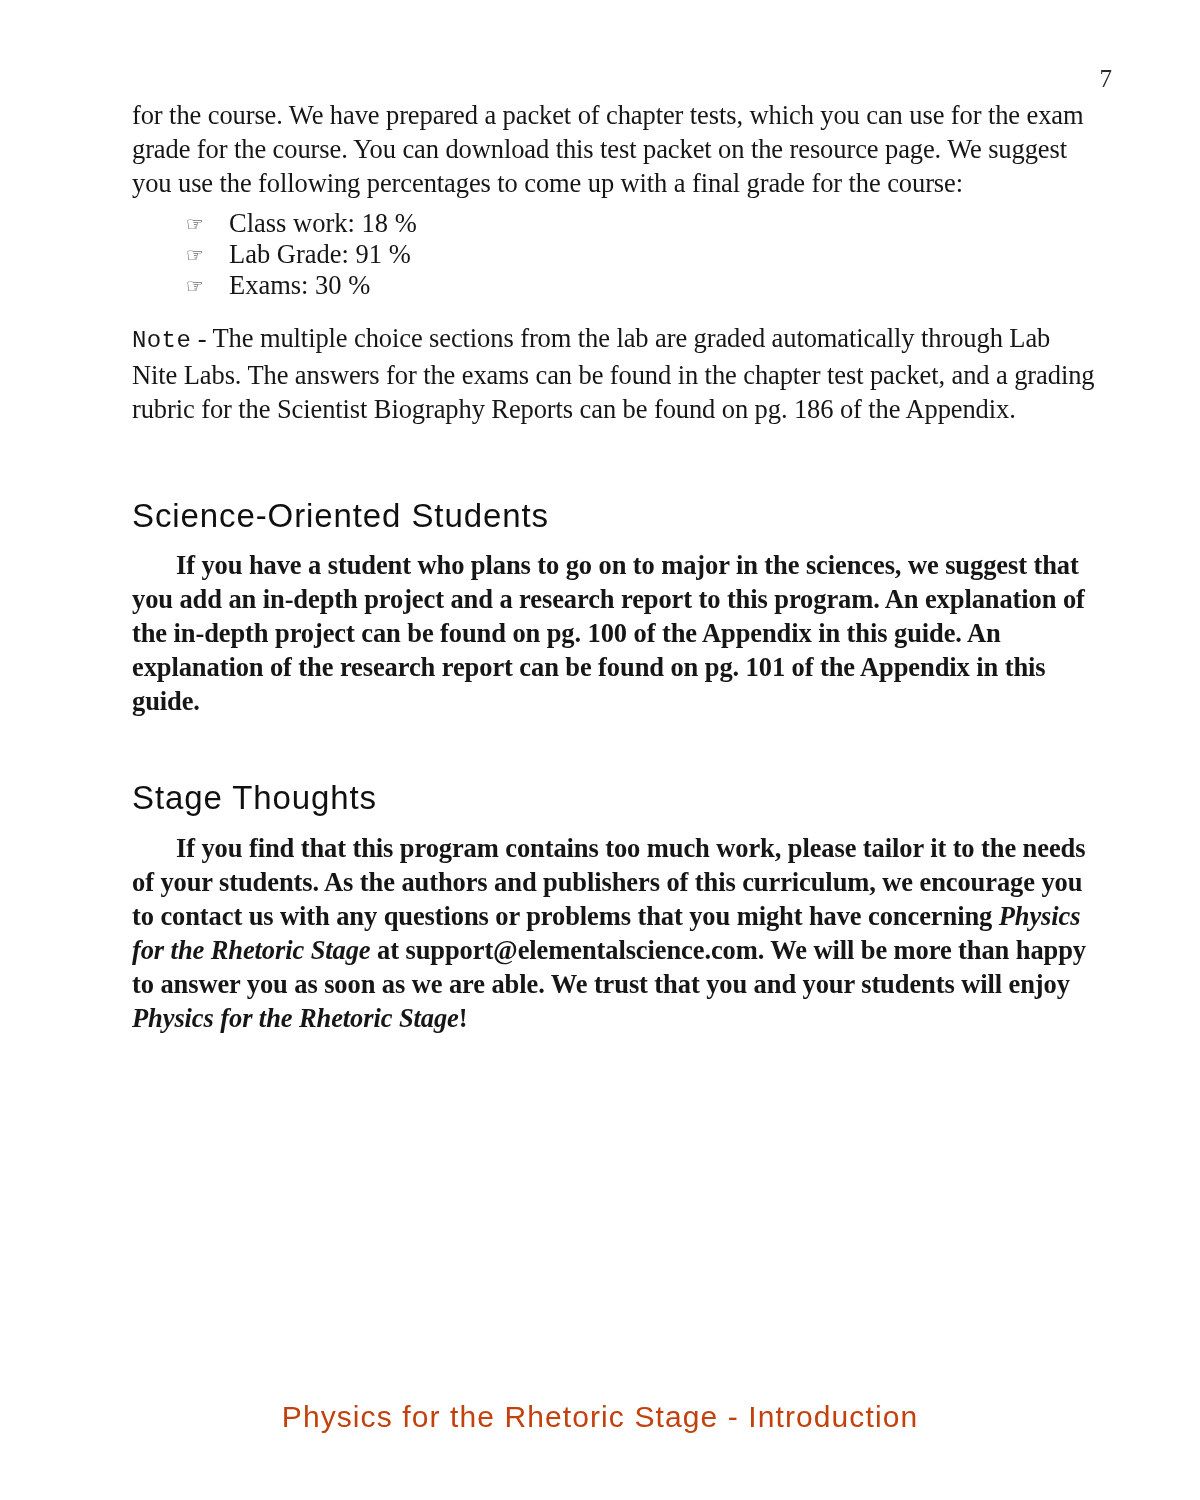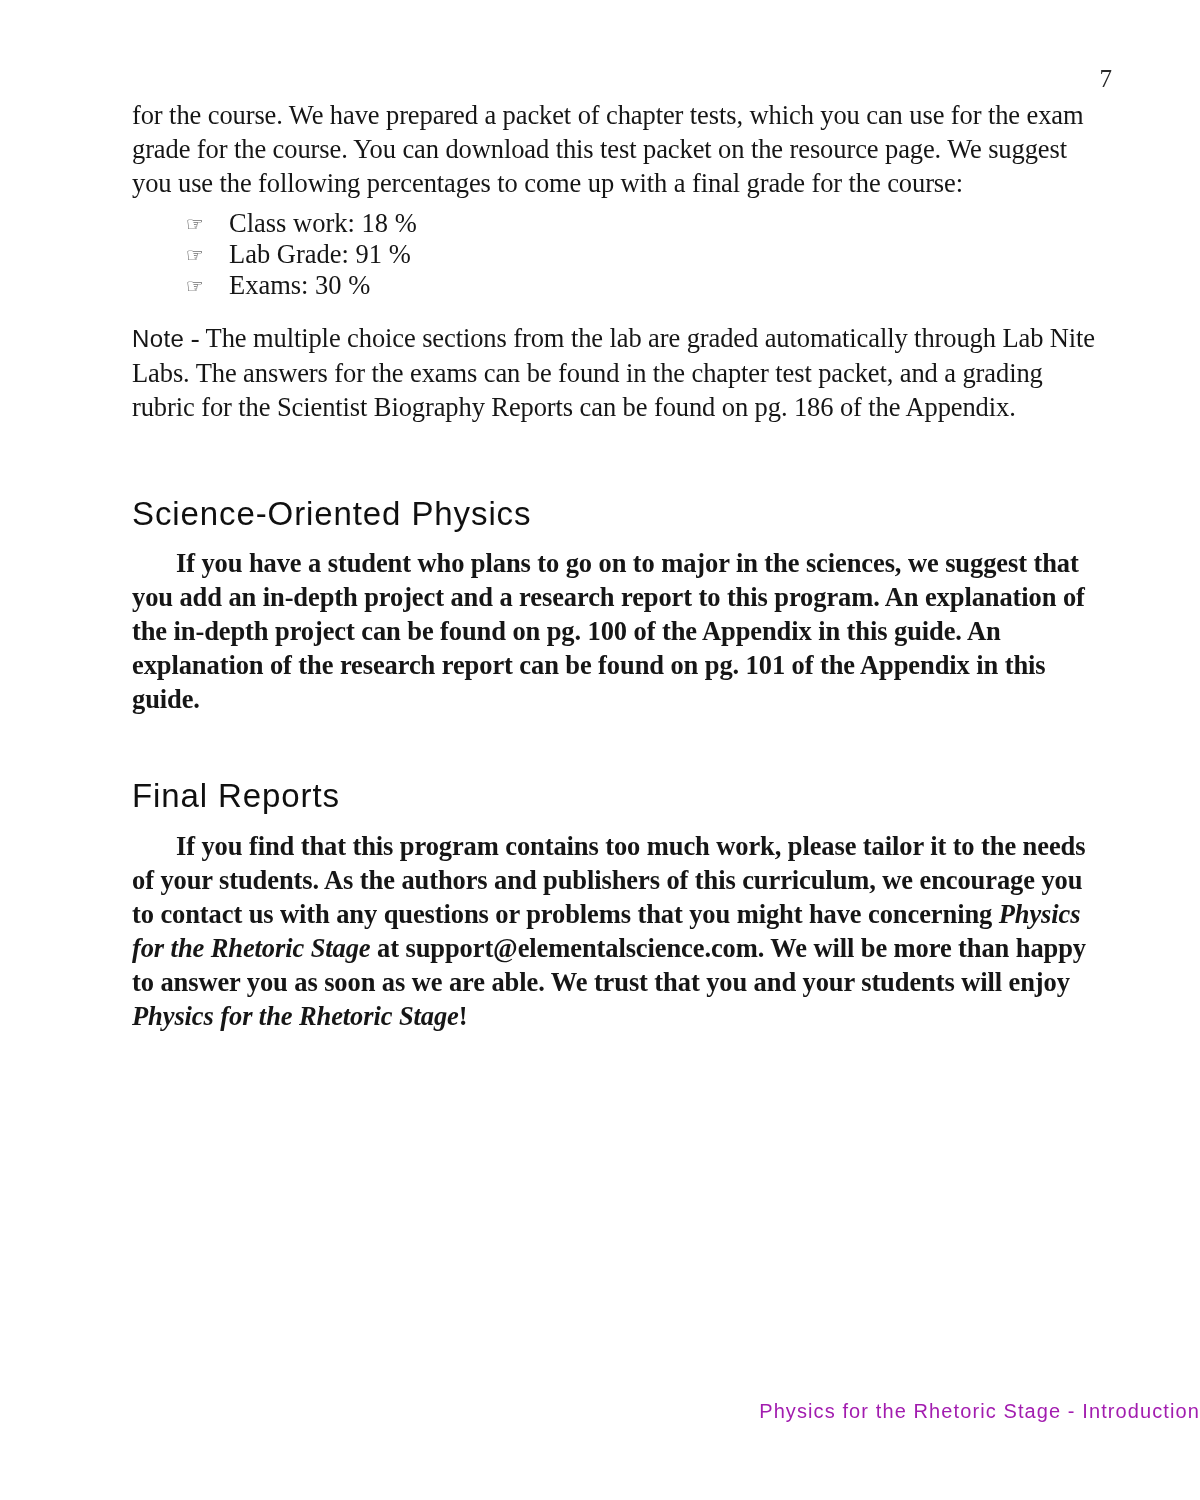--- a/index.html
+++ b/index.html
@@ -73,21 +73,21 @@
     line-height: 31px;
     color: #1d1d1d;
     font-family: "DejaVu Sans", sans-serif;
   }
 
   
   .note-block {
     margin-top: 20px;
   }
   .note-label {
-    font-family: Liberation Sans, sans-serif;
+    font-family: Liberation Mono, monospace;
     font-size: 24px;
     font-weight: 400;
     letter-spacing: 0.4px;
     color: #161616;
   }
 
   
   .section-heading {
     font-family: "Liberation Sans", "DejaVu Sans", sans-serif;
     font-weight: 400;
@@ -104,25 +104,25 @@
   .emph {
     font-style: italic;
   }
 
   
   .footer {
     position: absolute;
     left: 0;
     right: 0;
     top: 1400px;
-    text-align: right;
+    text-align: center;
     font-family: "Liberation Sans", "DejaVu Sans", sans-serif;
-    font-size: 20px;
+    font-size: 30px;
     letter-spacing: 1.1px;
-    color: #a21caf;
+    color: #c2410c;
   }
 </style>
 </head>
 <body>
 
 <div class="page">
 
   <div class="page-number">7</div>
 
   <div class="column">
@@ -139,23 +139,23 @@
         <span>Lab Grade: 91 %</span>
       </li>
       <li class="bullet-item">
         <span class="bullet-glyph">☞</span>
         <span>Exams: 30 %</span>
       </li>
     </ul>
 
     <p class="body-par note-block"><span class="note-label">Note</span><span> - The multiple choice sections from the lab are graded automatically through Lab Nite Labs. The answers for the exams can be found in the chapter test packet, and a grading rubric for the Scientist Biography Reports can be found on pg. 186 of the Appendix.</span></p>
 
-    <h2 class="section-heading gap-before-heading-1">Science-Oriented Physics</h2>
+    <h2 class="section-heading gap-before-heading-1">Science-Oriented Students</h2>
     <p class="body-par indent-first after-heading">If you have a student who plans to go on to major in the sciences, we suggest that you add an in-depth project and a research report to this program. An explanation of the in-depth project can be found on pg. 100 of the Appendix in this guide. An explanation of the research report can be found on pg. 101 of the Appendix in this guide.</p>
 
-    <h2 class="section-heading gap-before-heading-2">Final Reports</h2>
+    <h2 class="section-heading gap-before-heading-2">Stage Thoughts</h2>
     <p class="body-par indent-first after-heading"><span>If you find that this program contains too much work, please tailor it to the needs of your students.  As the authors and publishers of this curriculum, we encourage you to contact us with any questions or problems that you might have concerning </span><span class="emph">Physics for the Rhetoric Stage</span><span> at support@elementalscience.com.  We will be more than happy to answer you as soon as we are able.  We trust that you and your students will enjoy </span><span class="emph">Physics for the Rhetoric Stage</span><span>!</span></p>
 
   </div>
 
   <div class="footer">Physics for the Rhetoric Stage - Introduction</div>
 
 </div>
 
 </body></html>

